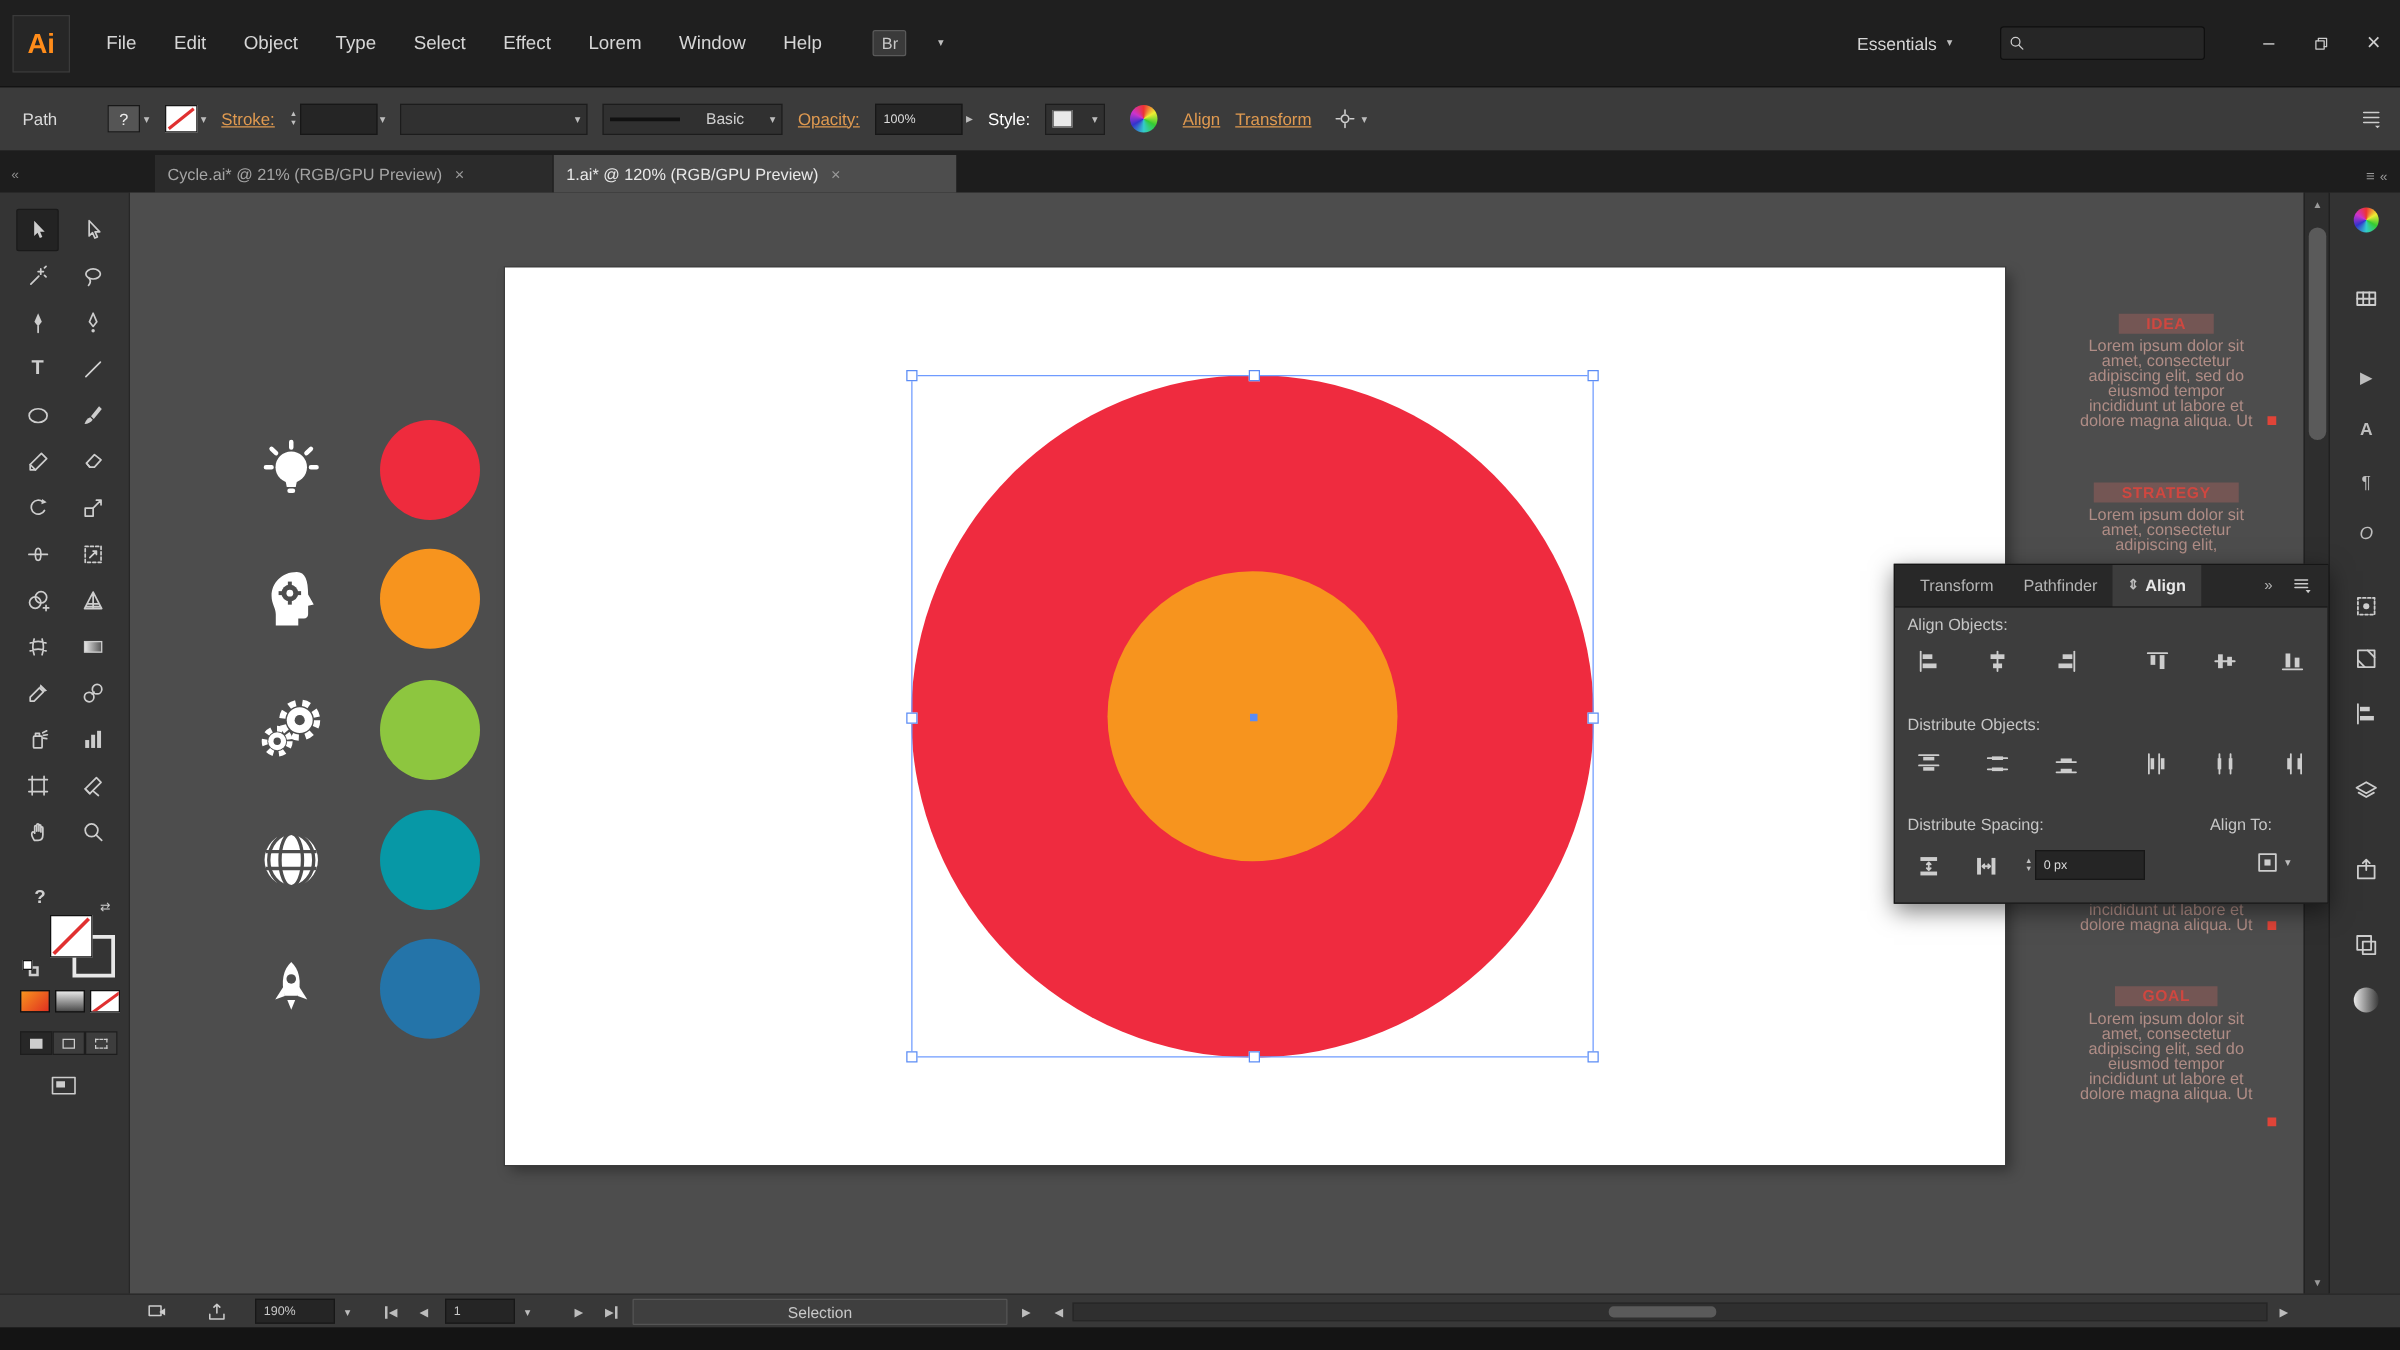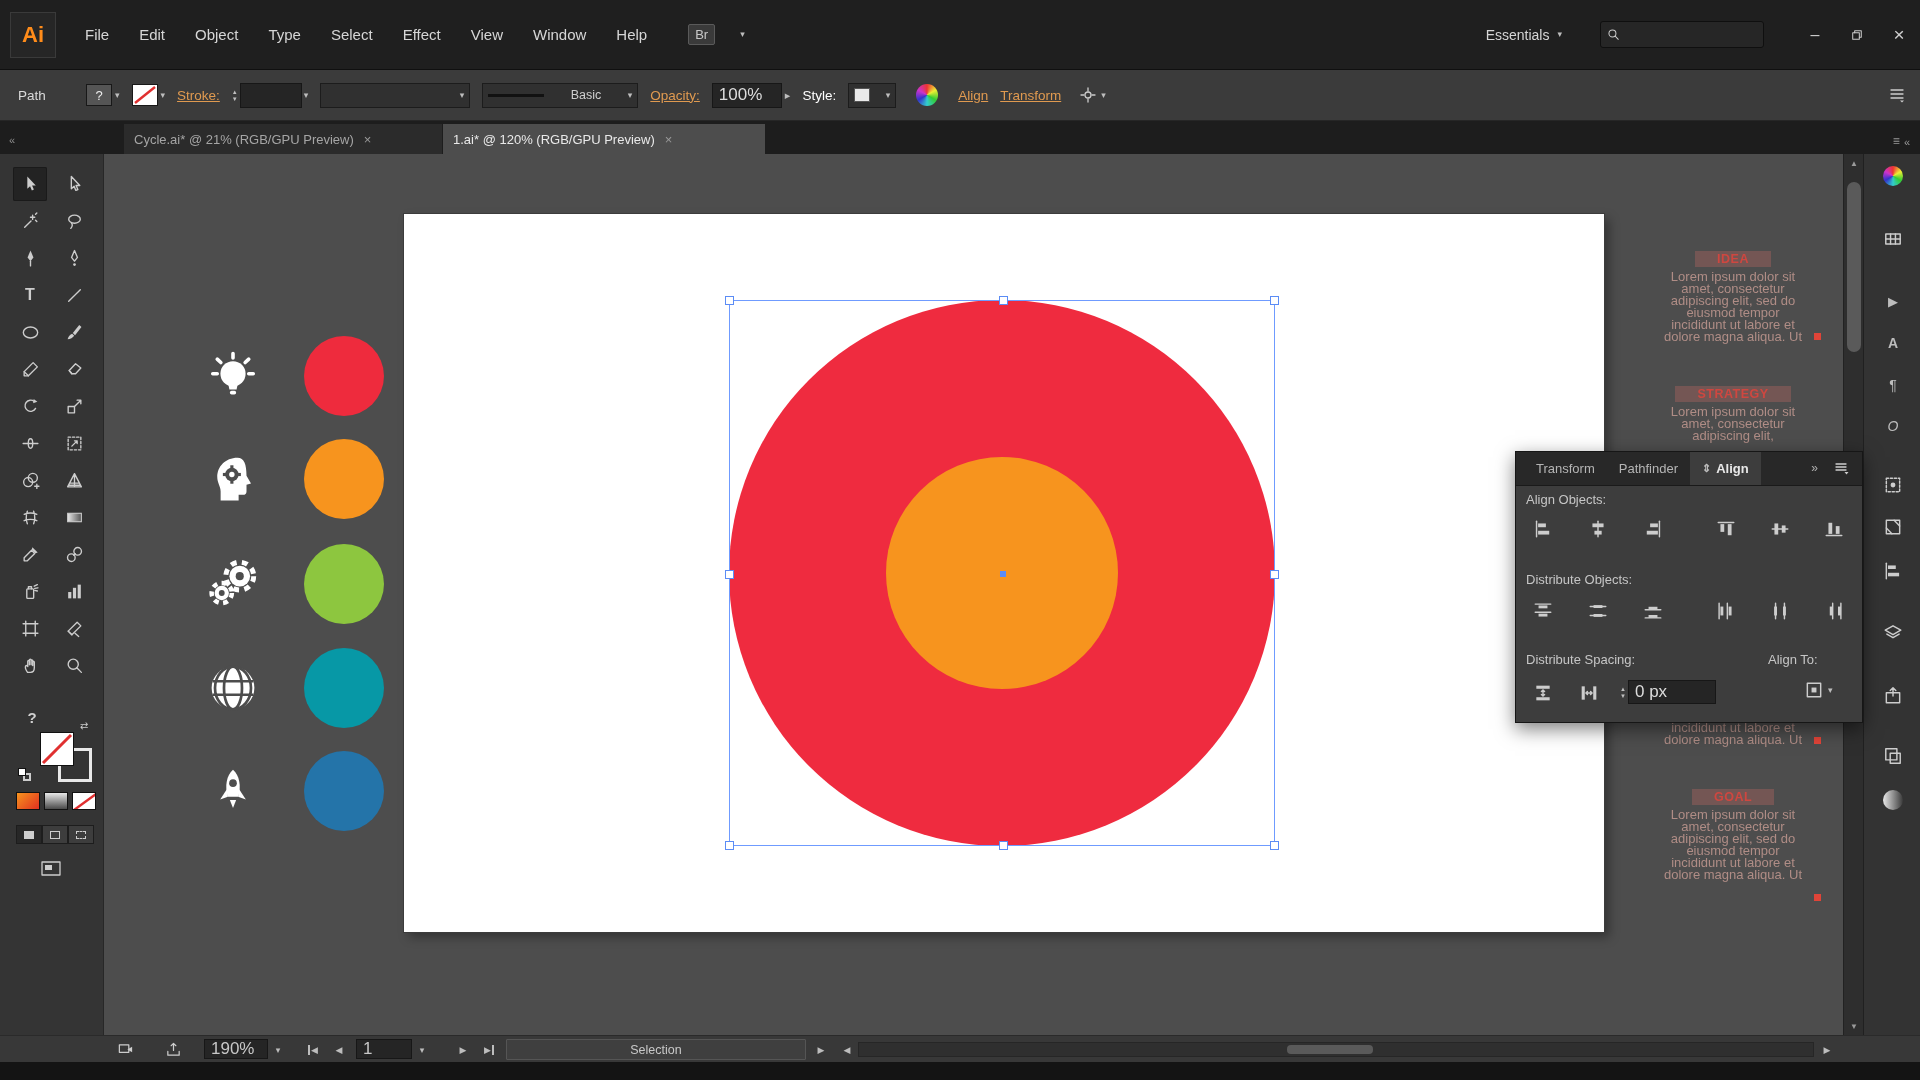--- a/index.html
+++ b/index.html
@@ -29,21 +29,21 @@
   .searchbox{width:164px;height:27px;background:#262626;border:1px solid #0f0f0f;border-radius:3px;
     margin-left:38px;display:flex;align-items:center;padding:0 6px;gap:6px}
   .searchbox input{background:transparent;border:none;outline:none;color:#ddd;width:120px;font-size:13px}
   .winctl{display:flex;margin-left:30px}
   .winctl>div{width:42px;height:70px;display:flex;align-items:center;justify-content:center;color:#cfcfcf;font-size:16px}
 
   
   .controlbar{left:0;top:70px;width:1920px;height:51px;background:#3b3b3b;border-bottom:1px solid #262626;
     display:flex;align-items:center;gap:12px;padding-left:18px;font-size:13.5px}
   .olink{color:#e09a50;text-decoration:underline;cursor:pointer}
-  .field{background:#252525;border:1px solid #171717;color:#dcdcdc;height:25px;font-size:17px;padding:0 6px;display:flex;align-items:center}
+  .field{background:#252525;border:1px solid #171717;color:#dcdcdc;height:25px;font-size:10px;padding:0 6px;display:flex;align-items:center}
   .dd{background:#303030;border:1px solid #1c1c1c;height:25px;display:flex;align-items:center;justify-content:space-between;padding:0 5px}
   .spin{display:flex;flex-direction:column;gap:1px;font-size:6px;color:#c0c0c0;line-height:1}
   .swatchbox{width:26px;height:22px;border:1px solid #181818;display:flex;align-items:center;justify-content:center}
 
   
   .tabstrip{left:0;top:121px;width:1920px;height:33px;background:#1d1d1d;display:flex;align-items:flex-end}
   .tab{height:30px;display:flex;align-items:center;padding:0 10px;font-size:13px;gap:10px;margin-right:1px;cursor:default}
   .tab.inactive{background:#2b2b2b;color:#a5a5a5}
   .tab.active{background:#4d4d4d;color:#e9e9e9}
   .tab-close{font-size:13px;color:#9a9a9a}
@@ -100,21 +100,21 @@
 <body>
 
 <div class="abs menubar">
   <div class="ai-logo">Ai</div>
   <div class="menu-item">File</div>
   <div class="menu-item">Edit</div>
   <div class="menu-item">Object</div>
   <div class="menu-item">Type</div>
   <div class="menu-item">Select</div>
   <div class="menu-item">Effect</div>
-  <div class="menu-item">View</div>
+  <div class="menu-item">Lorem</div>
   <div class="menu-item">Window</div>
   <div class="menu-item">Help</div>
 
   <div class="br-btn">Br</div>
 
   <div class="appbar-ico">
     <svg class="s" viewBox="0 0 18 18">
         <rect x="2" y="3" width="14" height="12"></rect>
         <path d="M9 3 V15 M2 9 H16"></path>
       </svg>
@@ -177,21 +177,21 @@
     </span>
     <span class="field" style="width:62px"></span>
     <span class="chev">▾</span>
   </span>
 
   <span class="dd" style="width:150px">
     <span></span>
       <span class="chev">▾</span>
   </span>
 
-  <span class="dd" style="width:156px;gap:14px">
+  <span class="dd" style="width:144px;gap:14px">
     <span style="display:inline-block;width:56px;height:3px;background:#111"></span>
     <span style="font-size:12.5px;color:#cfcfcf">Basic</span>
     <span class="chev">▾</span>
   </span>
 
   <span class="olink">Opacity:</span>
   <span class="flex" style="gap:3px">
     <span class="field" style="width:70px">
         <span>100%</span>
       </span>

